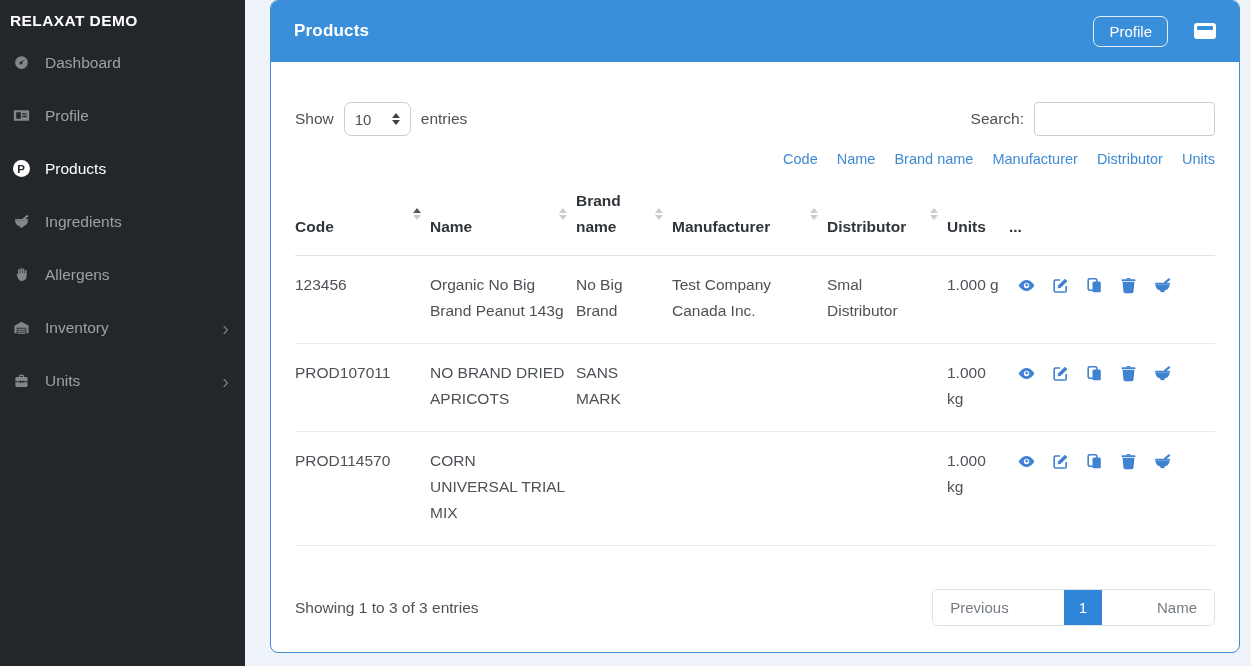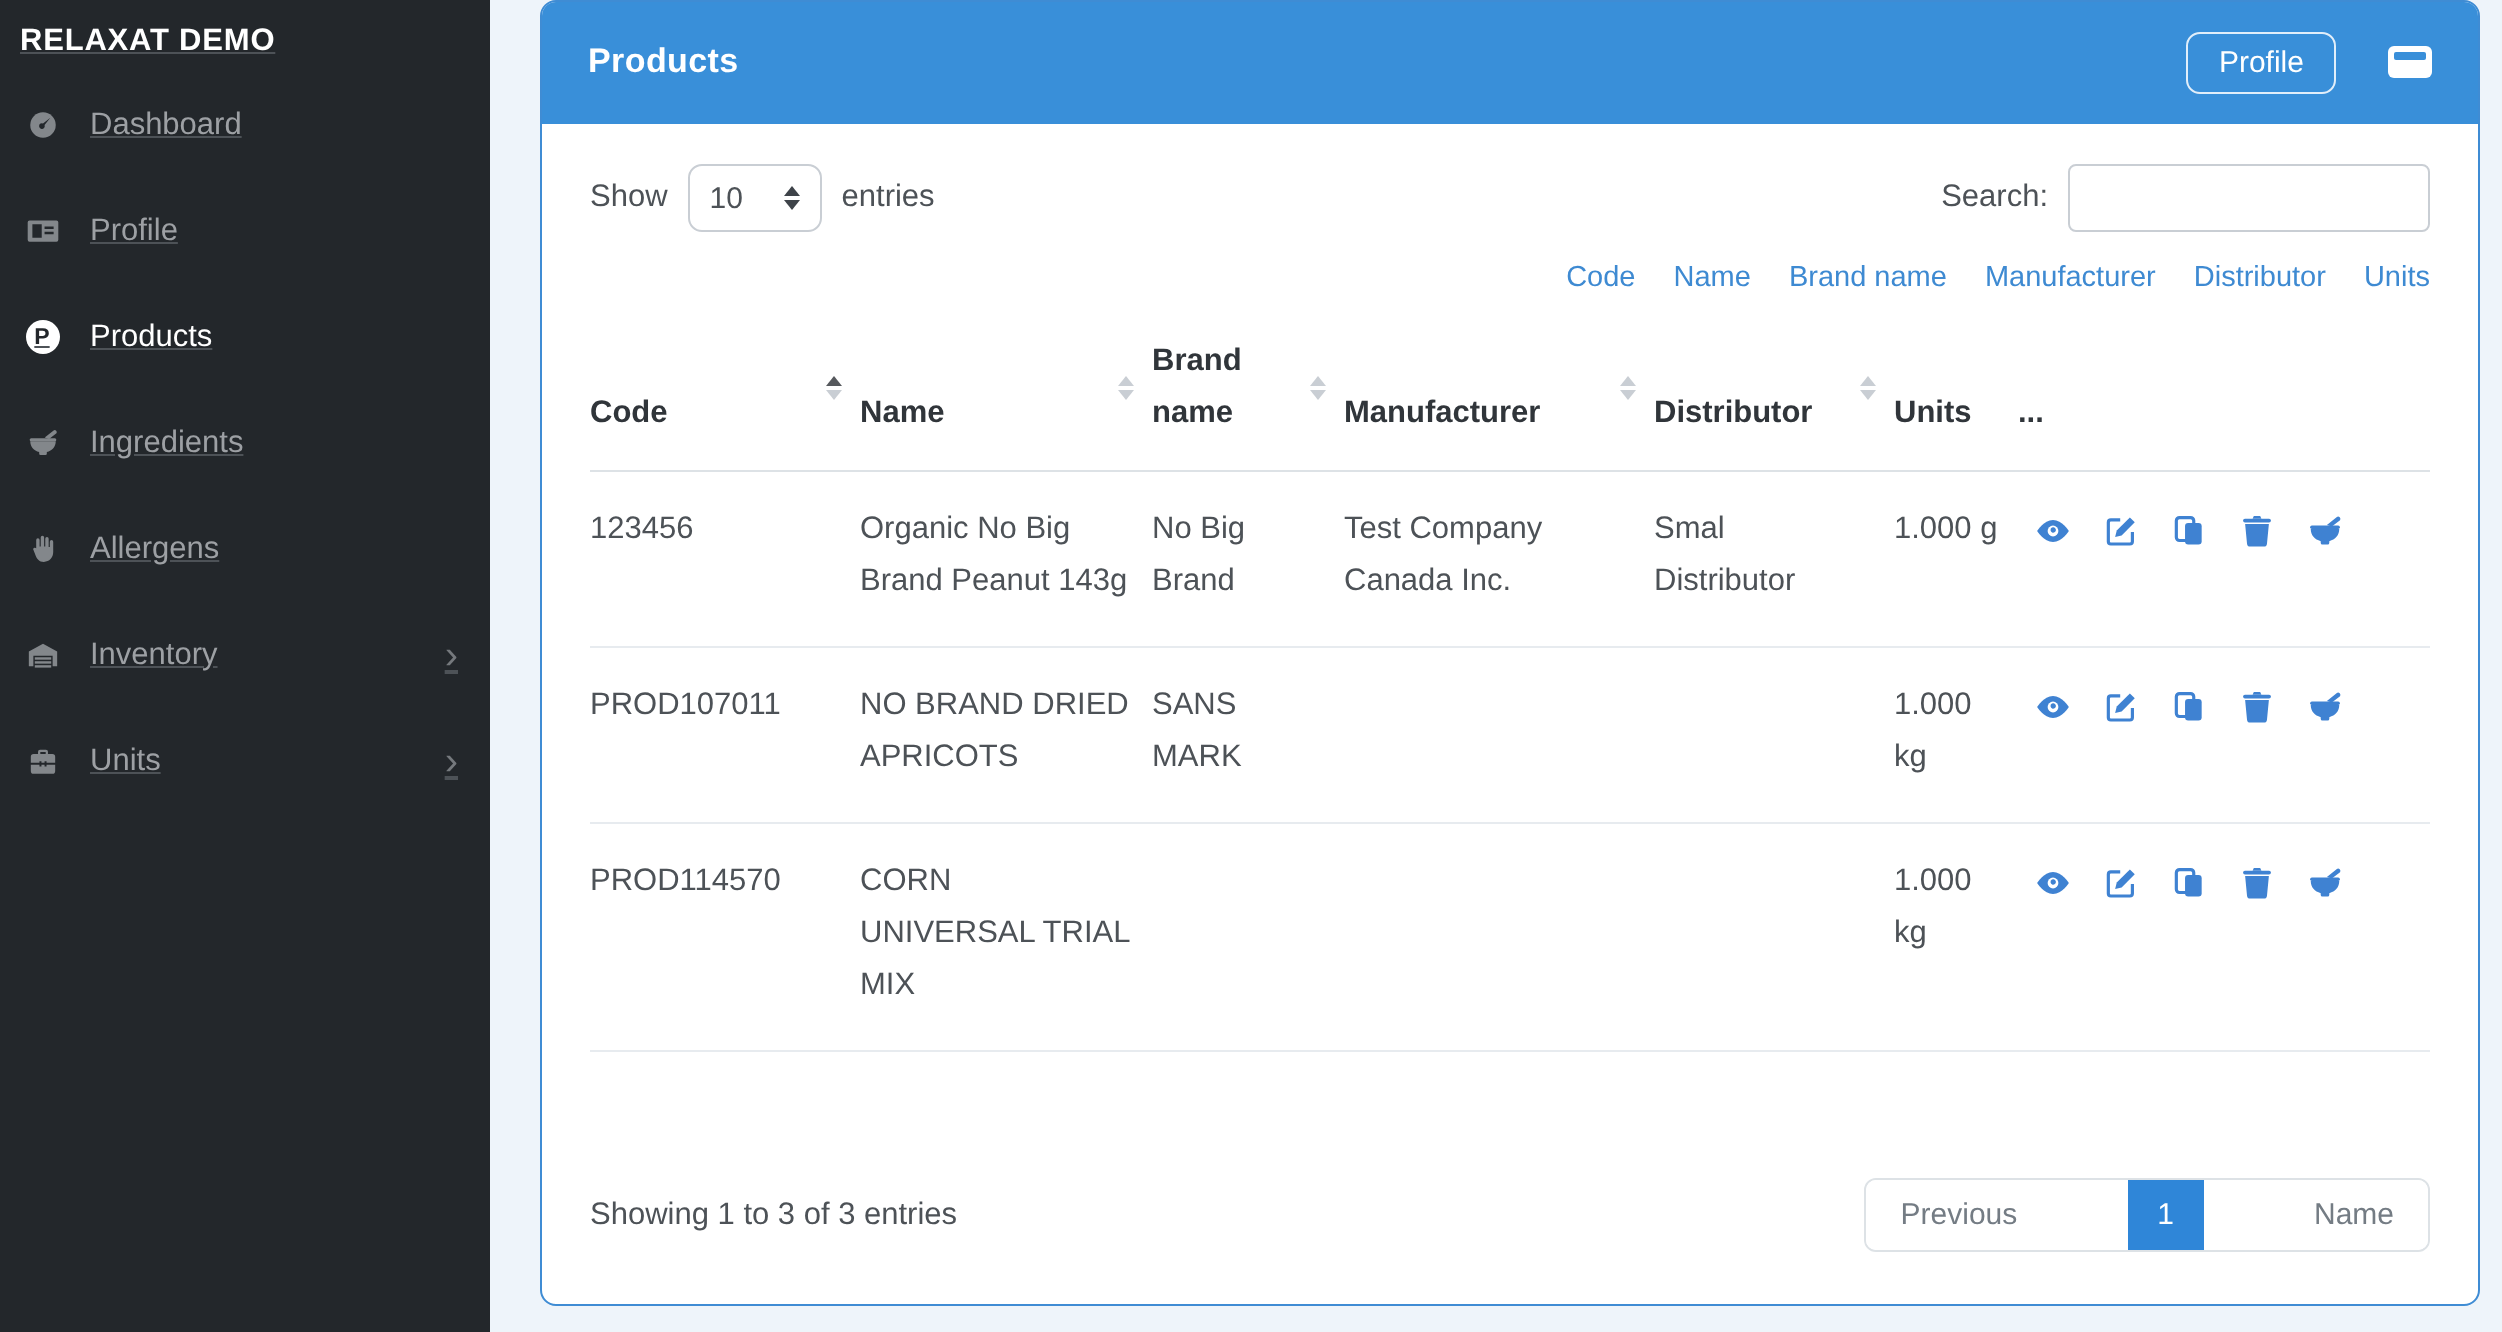--- a/index.html
+++ b/index.html
@@ -1,20 +1,20 @@
 <!DOCTYPE html>
 <html><head>
 <meta charset="utf-8">
 <style>
   * { margin:0; padding:0; box-sizing:border-box; }
   html,body { width:1251px; height:666px; overflow:hidden; }
   body { font-family:"Liberation Sans", sans-serif; background:#eef4fa; color:#4d5257; font-size:15.5px; }
 
   
-  .sidebar { position:absolute; left:0; top:0; bottom:0; width:245px; background:#23272b;text-decoration:underline; }
+  .sidebar { position:absolute; left:0; top:0; bottom:0; width:245px; background:#23272b; }
   .brand { color:#fff; font-weight:700; font-size:15.5px; letter-spacing:.4px; padding:12px 10px 6px 10px; }
   .side-item { display:flex; align-items:center; height:53px; padding:0 16px 0 10px;
                color:#9da0a4; font-size:15.5px; cursor:pointer; }
   .side-item .ic { width:22px; margin-right:13px; display:flex; justify-content:center; color:#83878b; }
   .side-item.active { color:#fff; }
   .side-item .chev { margin-left:auto; color:#75797d; font-size:20px; line-height:1; }
   .p-badge { width:17px; height:17px; border-radius:50%; background:#fff; color:#23272b;
              font-weight:700; font-size:11.5px; display:flex; align-items:center; justify-content:center; }
 
   
@@ -28,21 +28,21 @@
   .create-btn { border:1px solid rgba(255,255,255,.85); background:transparent; color:#fff;
                 font-family:inherit; font-size:15px; padding:6px 15px; border-radius:7px; cursor:pointer; }
   .archive-ic { width:22px; height:16px; background:#fff; border-radius:3px; position:relative; cursor:pointer; }
   .archive-ic::after { content:""; position:absolute; left:3px; right:3px; top:3px; height:3.5px;
                        background:#398fd9; border-radius:1px; }
 
   .card-body { padding:20px 24px 0 24px; flex:1; display:flex; flex-direction:column; }
 
   
   .controls-row { display:flex; align-items:center; justify-content:space-between; }
-  .length-wrap, .search-wrap { display:flex; align-items:center; gap:10px; color:#4d5257; }
+  .length-wrap, .search-wrap { display:flex; align-items:center; gap:10px; color:#4d5257;margin-top:20px; }
   .length-select { width:67px; height:34px; border:1px solid #c9ced4; border-radius:7px;
                    display:flex; align-items:center; padding:0 10px; cursor:pointer; background:#fff; }
   .length-select .val { font-size:15px; color:#4d5257; }
   .sel-arrows { margin-left:auto; display:flex; flex-direction:column; align-items:center; gap:2px; }
   .sel-arrows .a-up { width:0; height:0; border-left:4.5px solid transparent; border-right:4.5px solid transparent; border-bottom:5.5px solid #3e4349; }
   .sel-arrows .a-dn { width:0; height:0; border-left:4.5px solid transparent; border-right:4.5px solid transparent; border-top:5.5px solid #3e4349; }
   .search-input { width:181px; height:34px; border:1px solid #c9ced4; border-radius:4px;
                   padding:0 9px; font-family:inherit; font-size:15px; color:#4d5257; outline:none; }
 
   

